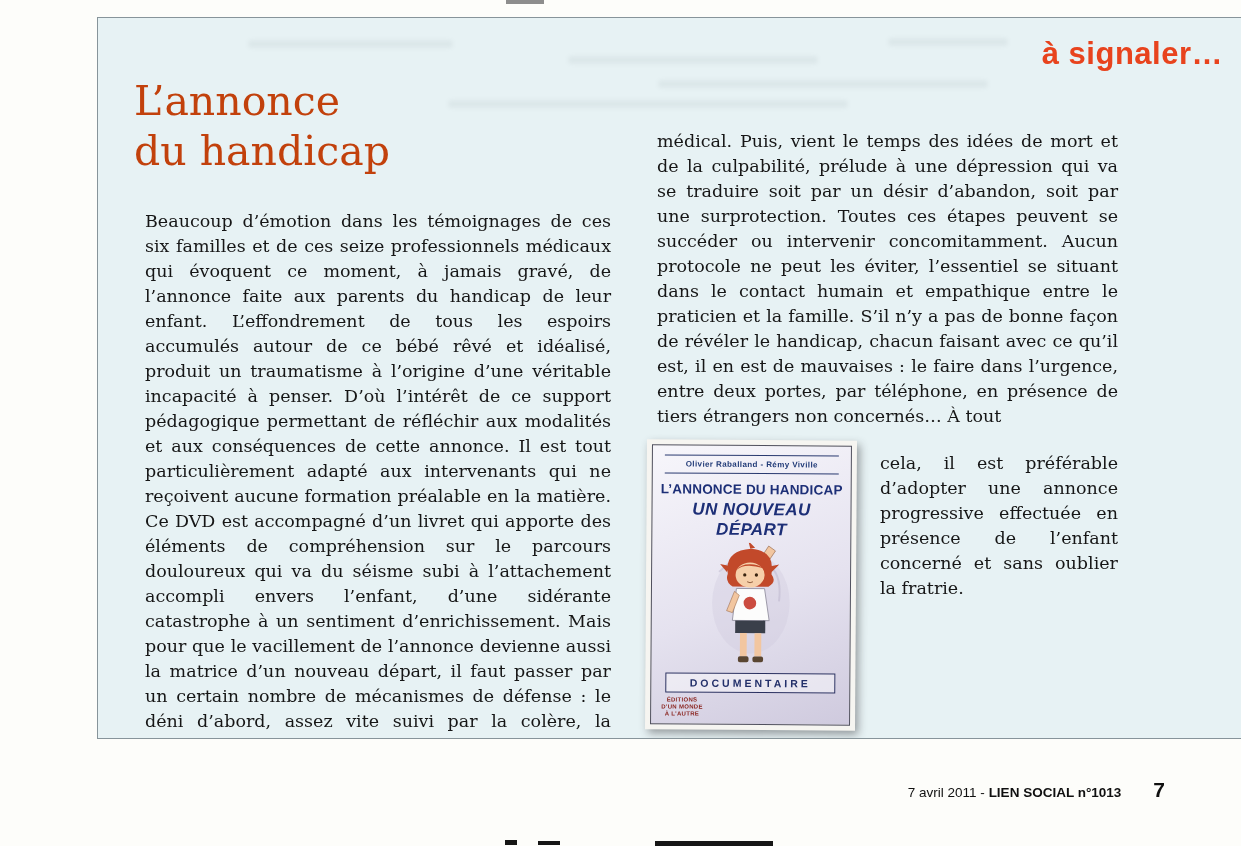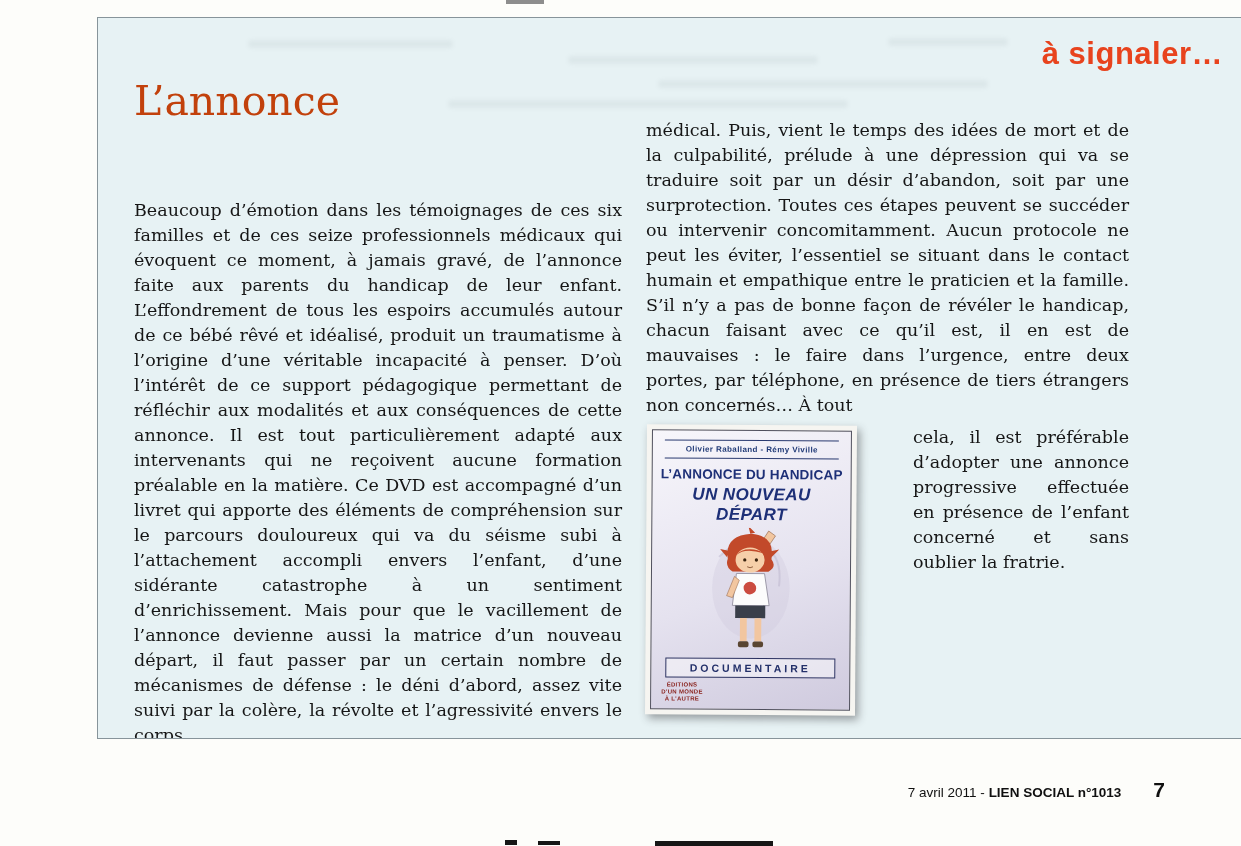--- a/index.html
+++ b/index.html
@@ -52,36 +52,36 @@
     color: #c2410c;
   }
 
   .body-text {
     font-family: "DejaVu Serif", serif;
     font-size: 17.5px;
     line-height: 25px;
     color: #161616;
     text-align: justify;
     hyphens: auto;
-    margin: 0;
+    margin: 11px;
   }
 
   .col-left {
     position: absolute;
     left: 36px; top: 180px;
     width: 488px;
   }
 
   .col-right {
     position: absolute;
     left: 548px; top: 100px;
     width: 483px;
   }
 
-  .right-row { display: flex; margin-top: 7px; gap: 44px; }
+  .right-row { display: flex; margin-top: 7px; }
   .right-side { flex: 1; margin-left: 13px; min-width: 0; }
 
   
   .dvd-scan {
     flex: 0 0 auto;
     width: 200px;
     background: #f6f5f1;
     padding: 5px;
     box-shadow: 3px 4px 9px rgba(50,50,55,0.45);
     transform: rotate(0.4deg);
@@ -167,20 +167,21 @@
   <div class="bleed" style="left:150px; top:22px; width:205px;"></div>
   <div class="bleed" style="left:470px; top:38px; width:250px;"></div>
   <div class="bleed" style="left:560px; top:62px; width:330px;"></div>
   <div class="bleed" style="left:350px; top:82px; width:400px;"></div>
   <div class="bleed" style="left:790px; top:20px; width:120px;"></div>
 
   <div class="section-label">à signaler…</div>
 
   <div class="article-title">
     <div>L’annonce</div>
+    <div>du handicap</div>
   </div>
 
   <div class="col-left">
     <p class="body-text">Beaucoup d’émotion dans les témoignages de ces six familles et de ces seize professionnels médicaux qui évoquent ce moment, à jamais gravé, de l’annonce faite aux parents du handicap de leur enfant. L’effondrement de tous les espoirs accumulés autour de ce bébé rêvé et idéalisé, produit un traumatisme à l’origine d’une véritable incapacité à penser. D’où l’intérêt de ce support pédagogique permettant de réfléchir aux modalités et aux conséquences de cette annonce. Il est tout particulièrement adapté aux intervenants qui ne reçoivent aucune formation préalable en la matière. Ce DVD est accompagné d’un livret qui apporte des éléments de compréhension sur le parcours douloureux qui va du séisme subi à l’attachement accompli envers l’enfant, d’une sidérante catastrophe à un sentiment d’enrichissement. Mais pour que le vacillement de l’annonce devienne aussi la matrice d’un nouveau départ, il faut passer par un certain nombre de mécanismes de défense : le déni d’abord, assez vite suivi par la colère, la révolte et l’agressivité envers le corps</p>
   </div>
 
   <div class="col-right">
     <p class="body-text">médical. Puis, vient le temps des idées de mort et de la culpabilité, prélude à une dépression qui va se traduire soit par un désir d’abandon, soit par une surprotection. Toutes ces étapes peuvent se succéder ou intervenir concomitamment. Aucun protocole ne peut les éviter, l’essentiel se situant dans le contact humain et empathique entre le praticien et la famille. S’il n’y a pas de bonne façon de révéler le handicap, chacun faisant avec ce qu’il est, il en est de mauvaises : le faire dans l’urgence, entre deux portes, par téléphone, en présence de tiers étrangers non concernés… À tout</p>
 
     <div class="right-row">

